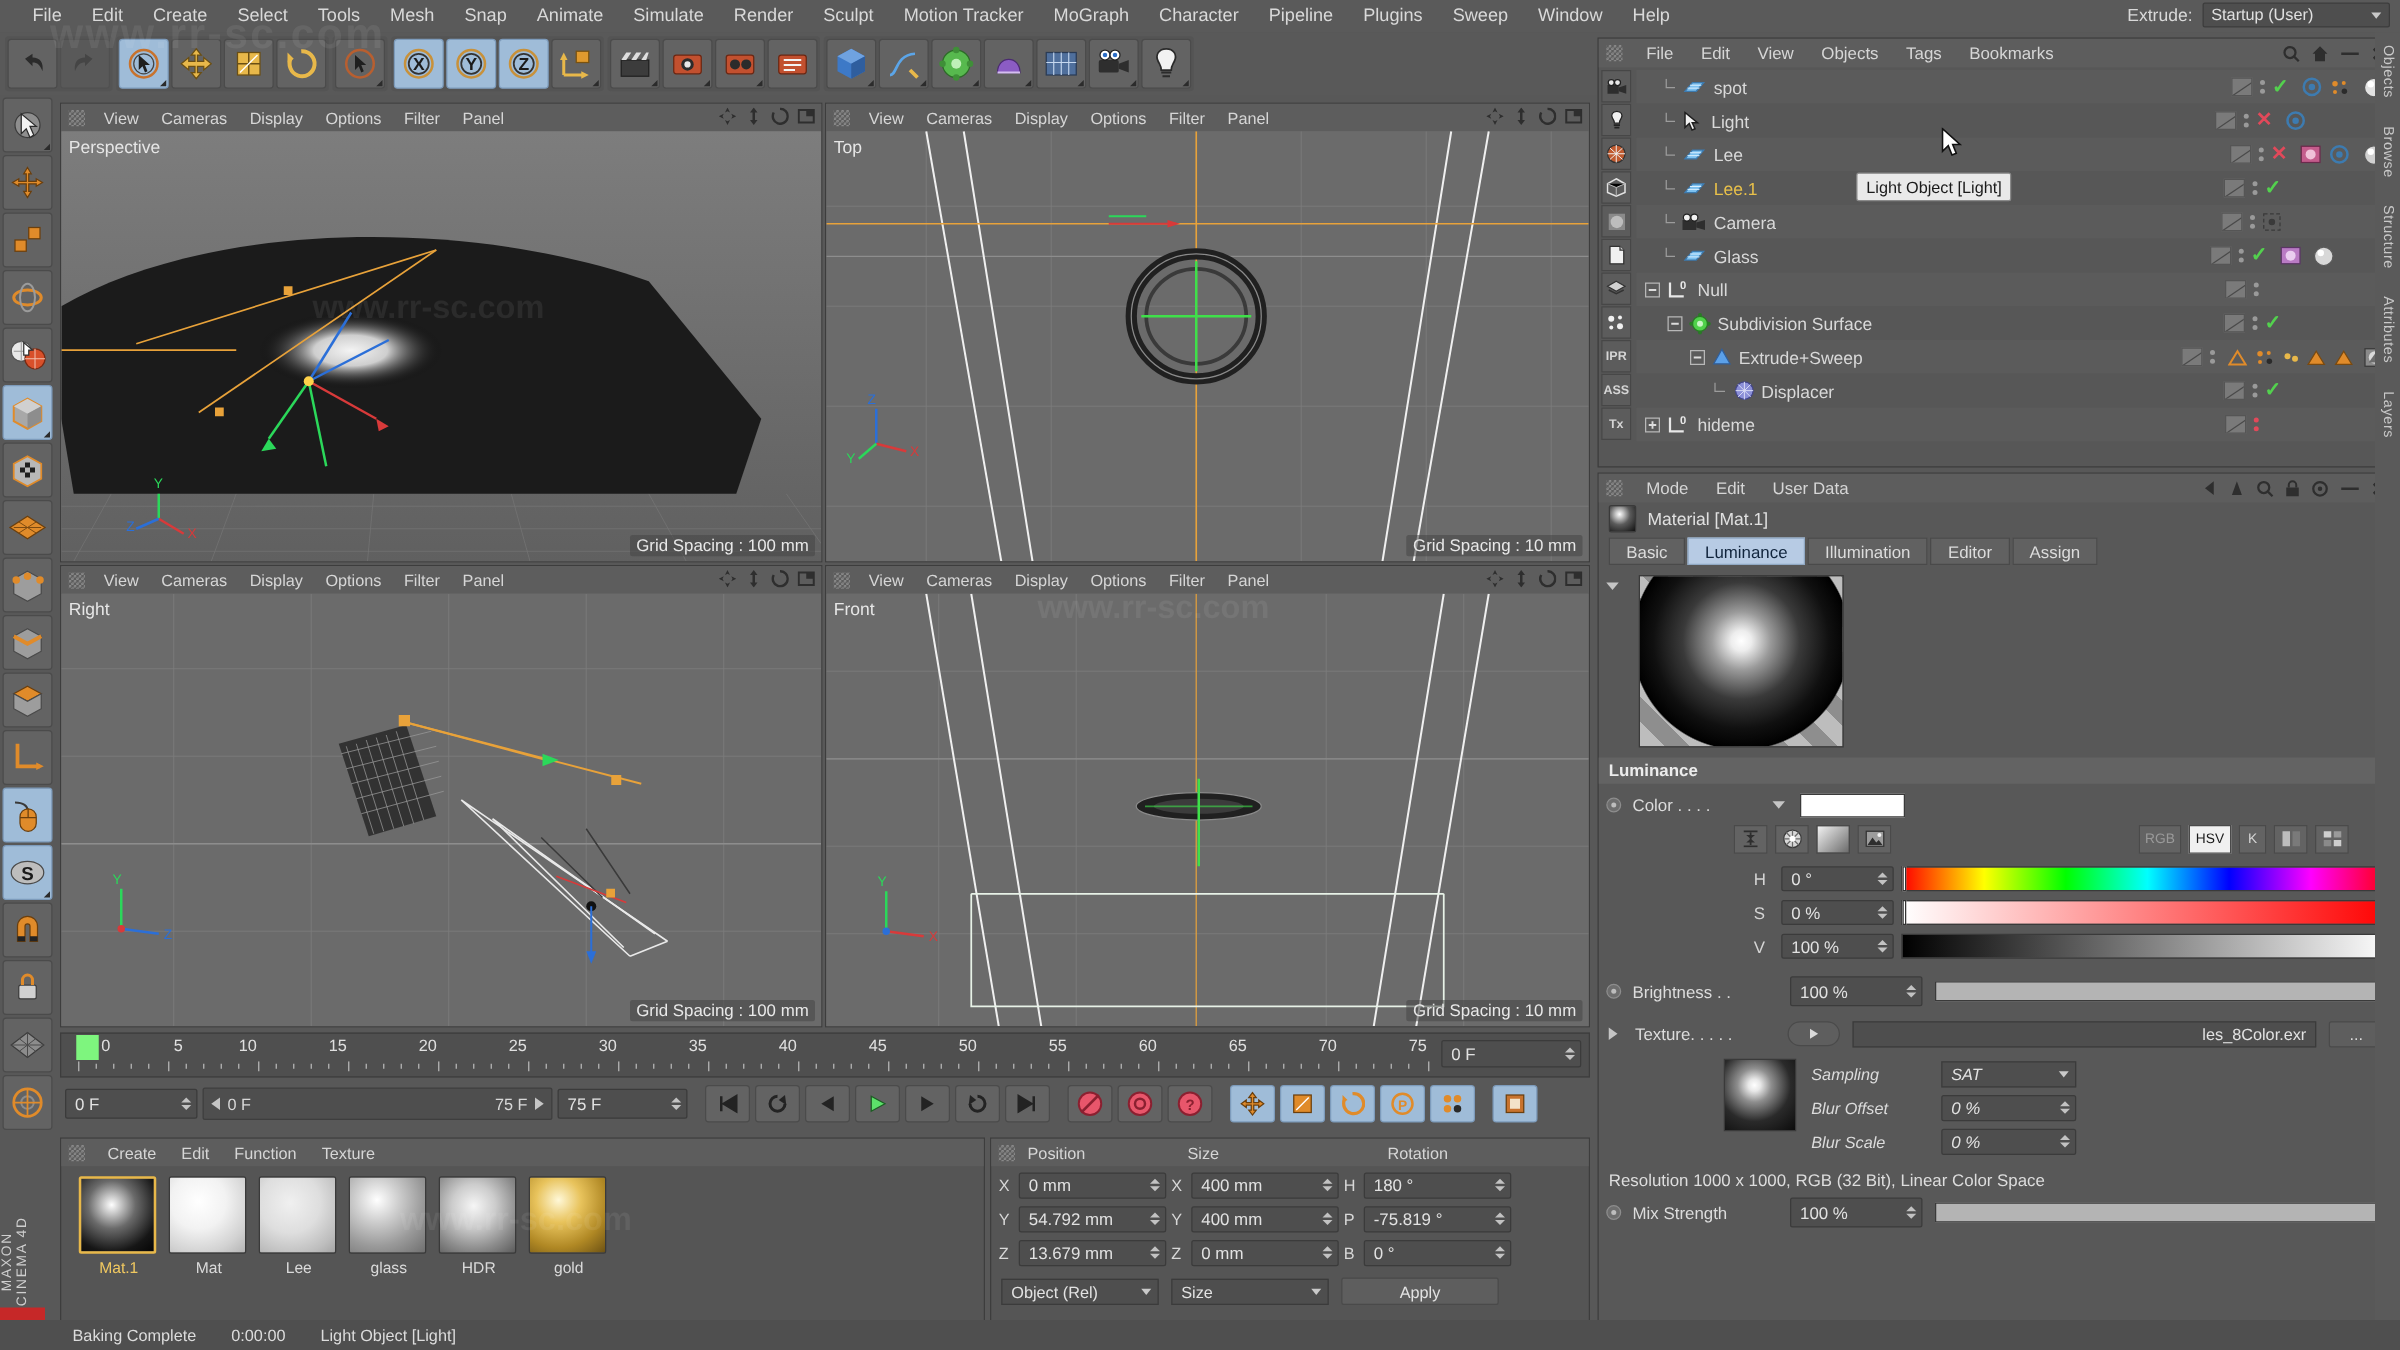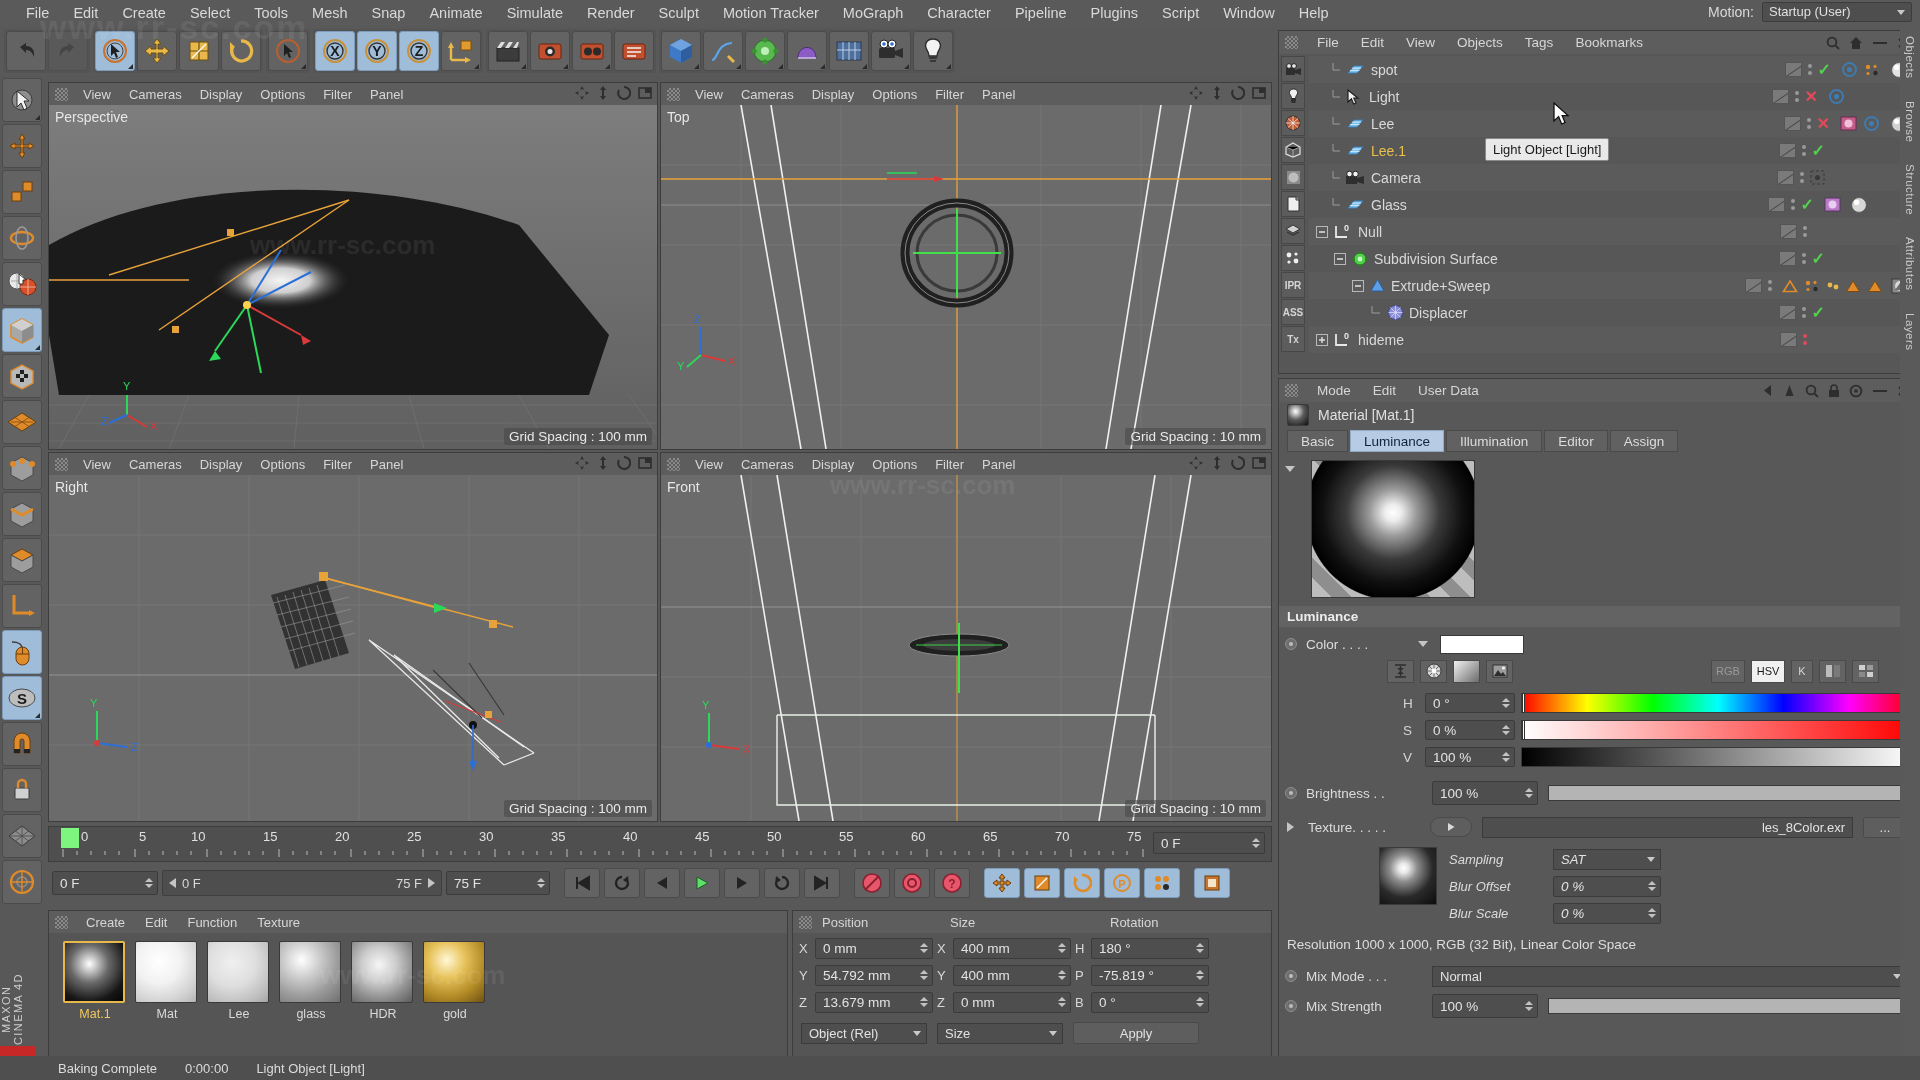--- a/index.html
+++ b/index.html
@@ -207,26 +207,26 @@
     <div class="mi">Snap</div>
     <div class="mi">Animate</div>
     <div class="mi">Simulate</div>
     <div class="mi">Render</div>
     <div class="mi">Sculpt</div>
     <div class="mi">Motion Tracker</div>
     <div class="mi">MoGraph</div>
     <div class="mi">Character</div>
     <div class="mi">Pipeline</div>
     <div class="mi">Plugins</div>
-    <div class="mi">Script</div>
+    <div class="mi">Sweep</div>
     <div class="mi">Window</div>
     <div class="mi">Help</div>
 
     <div id="layoutbox">
-      <span class="lbl">Motion:</span>
+      <span class="lbl">Extrude:</span>
       <div id="layoutsel">
         <span>Startup (User)</span>
         <span class="caret"></span>
       </div>
     </div>
   </div>
 
   <div id="toolbar">
     <div class="tgrp">
       <div class="tb">
@@ -1798,28 +1798,20 @@
                 <i class="u"></i>
                 <i class="d"></i>
               </span>
             </div>
         </div>
       </div>
     </div>
 
     <div style="padding-left:8px;margin-top:12px;font-size:13.5px;color:#dddddd;">Resolution 1000 x 1000, RGB (32 Bit), Linear Color Space</div>
 
-    <div class="prow" style="margin-top:12px;">
-      <span class="radio"></span>
-      <span class="plabel" style="margin-left:5px;width:122px">Mix Mode . . .</span>
-      <div class="selbox" style="flex:1;margin-right:8px">
-        <span>Normal</span>
-        <span class="caret"></span>
-      </div>
-    </div>
 
     <div class="prow" style="margin-top:6px;">
       <span class="radio"></span>
       <span class="plabel" style="margin-left:5px;width:122px">Mix Strength</span>
       <div class="numfld" style="width:106px">
         <span>100 %</span>
         <span class="spin">
             <i class="u"></i>
             <i class="d"></i>
           </span>

